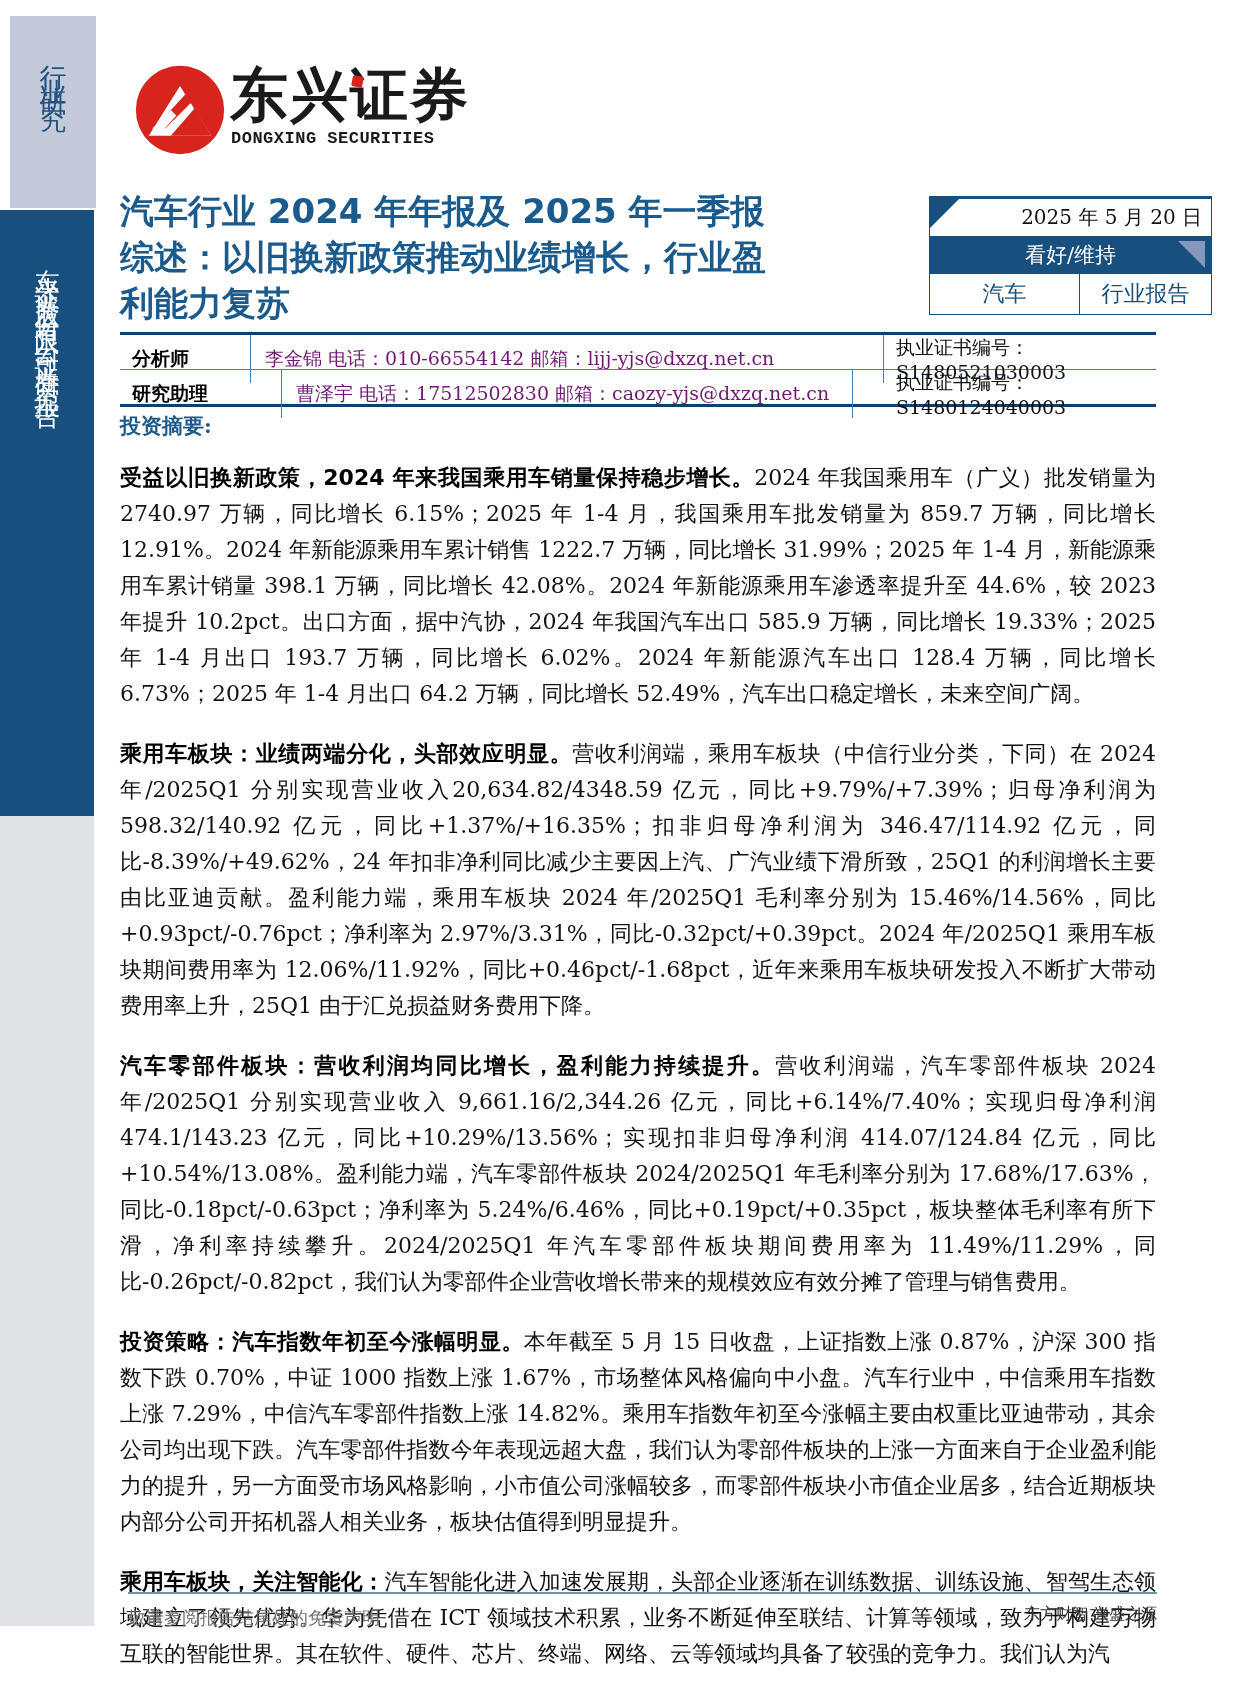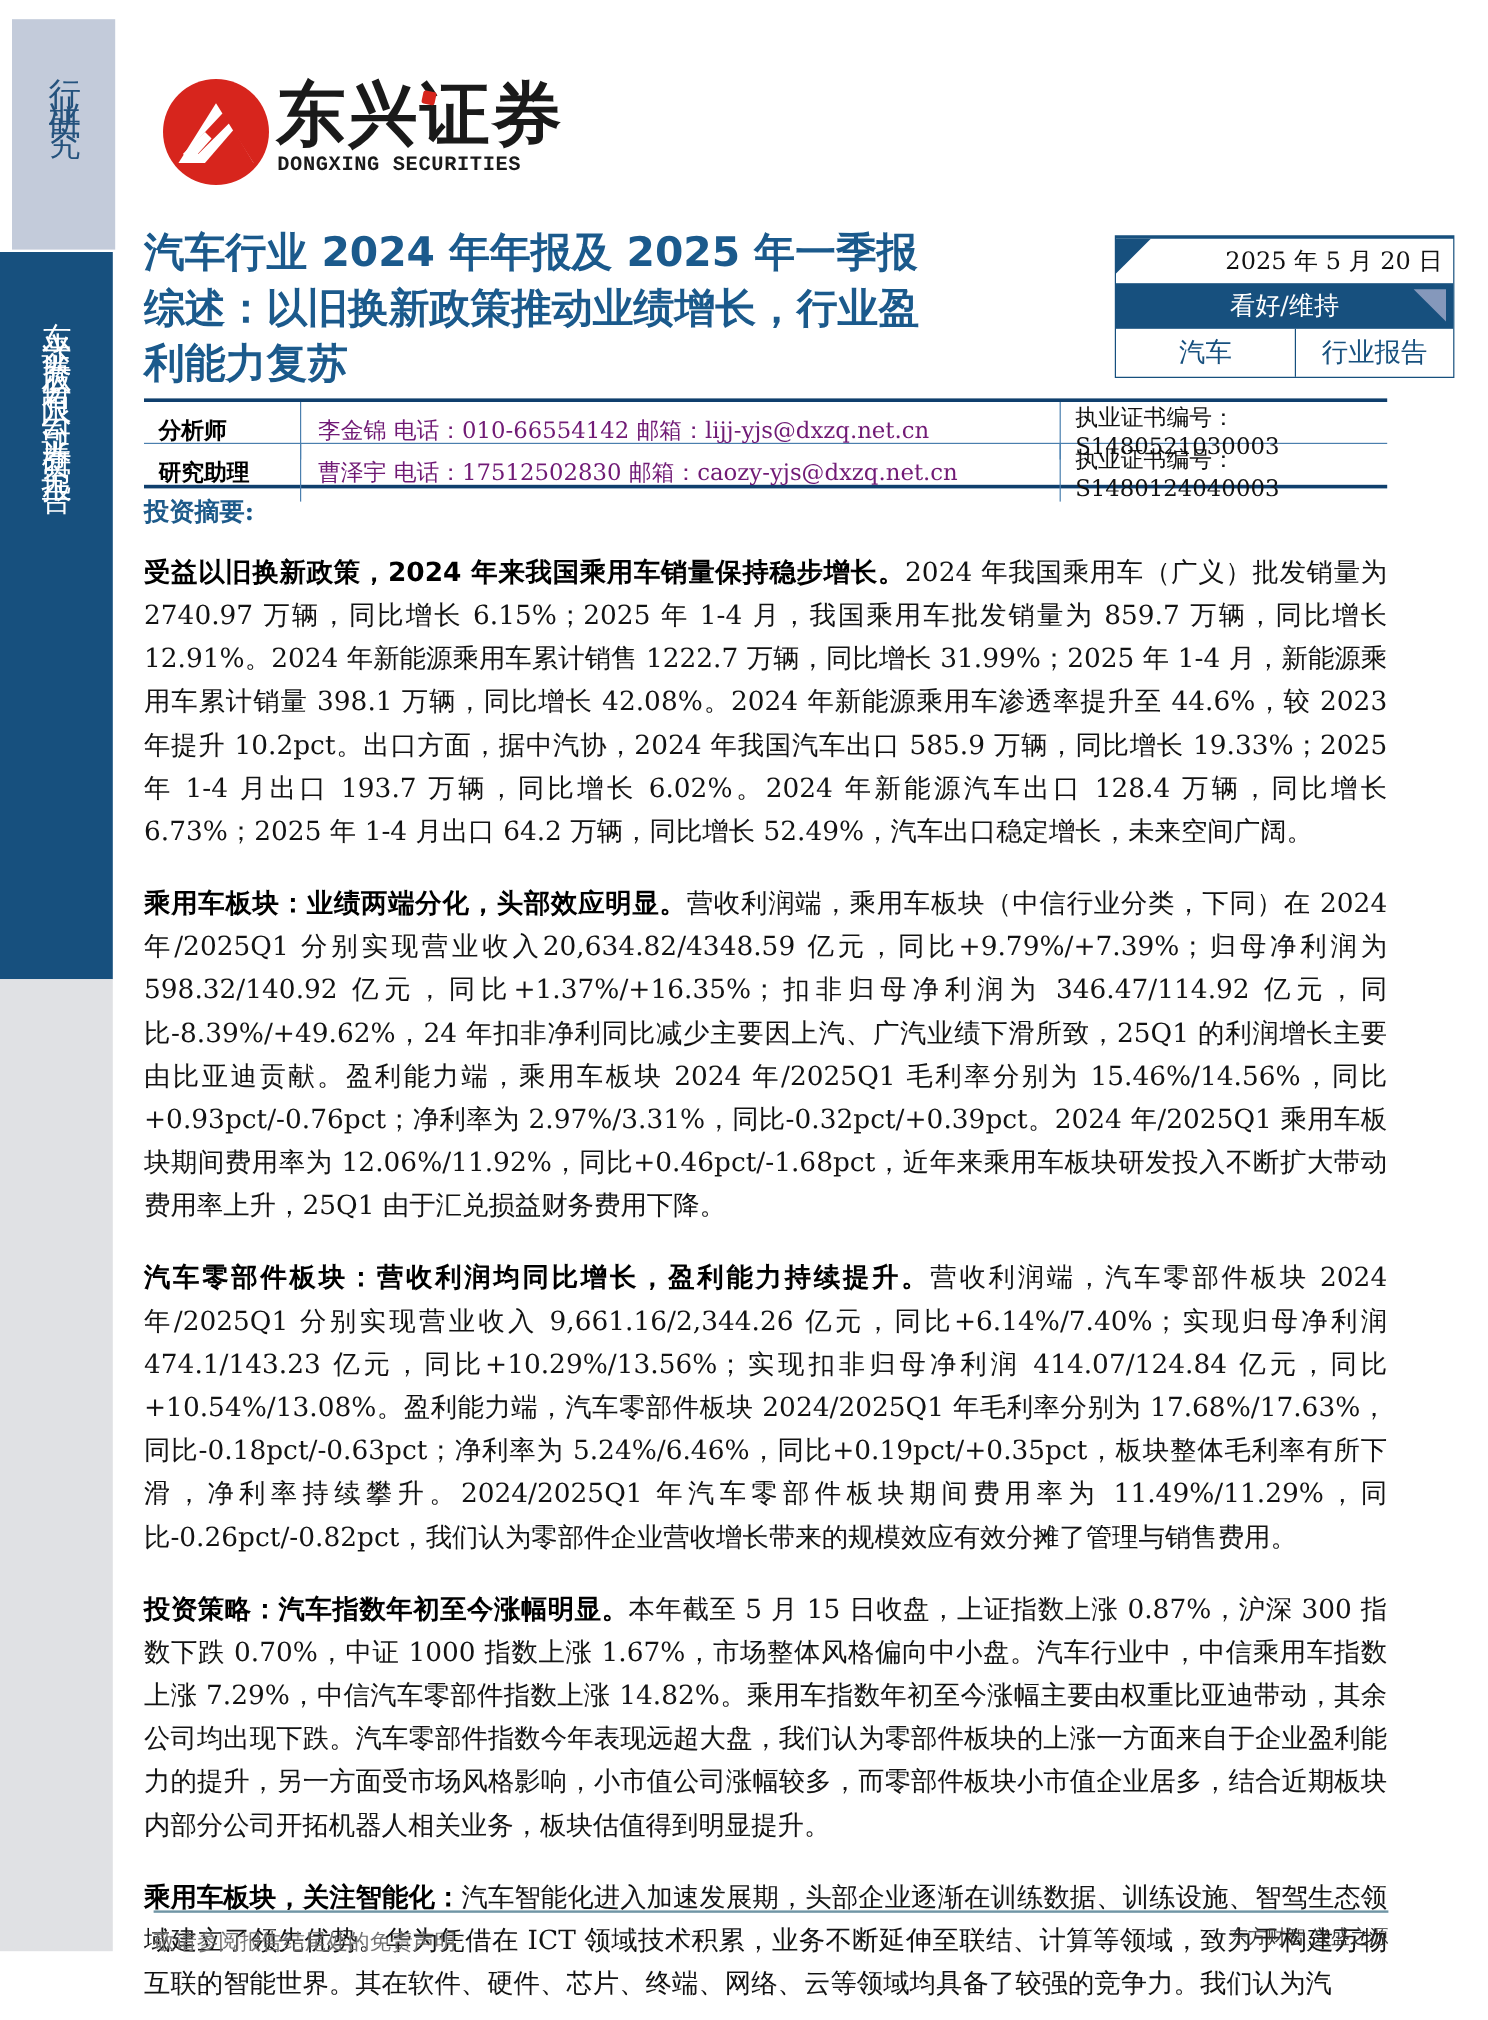--- a/index.html
+++ b/index.html
@@ -72,21 +72,21 @@
     font-family:"DejaVu Sans","Liberation Sans",sans-serif;
     font-weight:normal;font-size:22px;color:#17507e;
   }
   .ib-cell.first{border-right:1px solid #17507e;flex:0 0 149px;}
   
   .an-table{
     position:absolute;left:120px;top:332px;width:1036px;
     border-top:3px solid #0f3f6d;border-bottom:3px solid #0f3f6d;
   }
   .an-row{display:grid;grid-template-columns:130px 1fr 272px;height:34px;}
-  .an-row + .an-row{border-top:1px solid #4a7fae;}
+  .an-row + .an-row{border-top:1px solid #4a7fae;gap:31px;}
   .an-role{
     display:flex;align-items:center;padding-left:12px;
     font-family:"DejaVu Sans","Liberation Sans",sans-serif;
     font-weight:bold;font-size:19px;color:#000000;
   }
   .an-contact{
     display:flex;align-items:center;padding-left:14px;
     border-left:1px solid #4a7fae;border-right:1px solid #4a7fae;
     font-size:19px;color:#701a75;
   }

